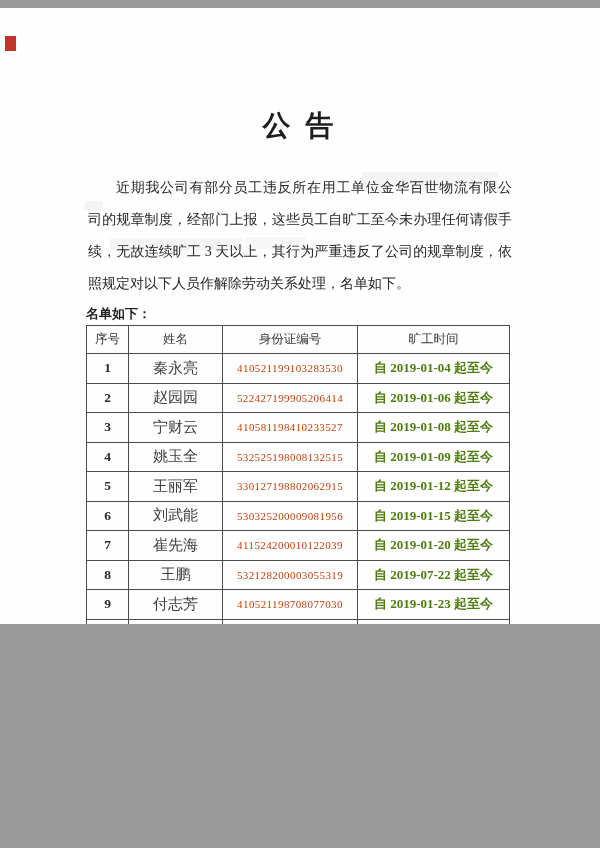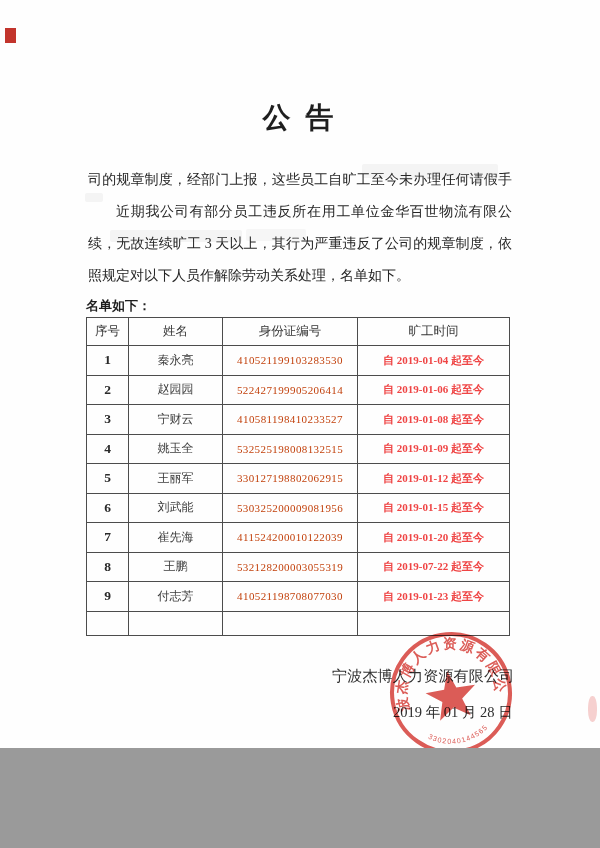--- a/index.html
+++ b/index.html
@@ -1,19 +1,19 @@
 <!DOCTYPE html>
 <html><head>
 <meta charset="utf-8">
 <style>
   html,body{margin:0;padding:0;background:#9a9a9a;}
   .page{
-    position:relative;width:600px;height:748px;background:#fefefe;
+    position:relative;width:600px;height:616px;background:#fefefe;
     font-family:"Liberation Serif","DejaVu Serif",serif;color:#2d2d2d;
-    overflow:hidden;margin:0 auto;text-decoration:underline;
+    overflow:hidden;margin:8px auto;text-decoration:underline;
   }
   .corner-mark{position:absolute;left:5px;top:28px;width:11px;height:15px;background:#c2342c;}
   .smudge{position:absolute;background:rgba(60,60,60,0.05);border-radius:2px;}
   .smudge.s1{left:362px;top:164px;width:136px;height:14px;}
   .smudge.s2{left:85px;top:193px;width:18px;height:9px;}
   .smudge.s3{left:110px;top:230px;width:132px;height:12px;}
   .smudge.s4{left:246px;top:229px;width:60px;height:12px;background:rgba(60,60,60,0.04);}
   .pink-smudge{position:absolute;left:588px;top:696px;width:9px;height:26px;
     background:rgba(228,90,85,0.28);border-radius:45%;}
   .title{
@@ -29,23 +29,23 @@
     position:absolute;left:86px;top:317px;width:423px;border-collapse:collapse;table-layout:fixed;
   }
   table.roster th,table.roster td{
     border:1px solid #4c4c4c;text-align:center;vertical-align:middle;
     padding:0;overflow:hidden;white-space:nowrap;
   }
   table.roster th{height:27px;font-size:12.5px;font-weight:400;color:#363636;}
   table.roster td{height:28.5px;}
   table.roster tr.empty td{height:23px;}
   td.c-idx{font-size:13.5px;font-weight:700;color:#2a2a2a;}
-  td.c-name{font-size:12px;color:#3c3c3c;}
+  td.c-name{font-size:15px;color:#3c3c3c;}
   td.c-id{font-size:11px;letter-spacing:0.4px;color:#c2410c;}
-  td.c-date{font-size:11px;font-weight:700;color:#ef4444;}
+  td.c-date{font-size:13px;font-weight:700;color:#4d7c0f;}
   .sig-company{position:absolute;left:332px;top:667px;font-size:15px;color:#303030;letter-spacing:0.2px;}
   .sig-date{position:absolute;left:393px;top:703px;font-size:14.5px;color:#2c2c2c;}
   .seal{
     position:absolute;left:388px;top:630px;width:126px;height:126px;
     transform:rotate(-10deg);mix-blend-mode:multiply;opacity:0.88;
   }
   .seal svg{width:100%;height:100%;}
   .seal .ink{fill:#d8453f;}
   .seal text{fill:#d8453f;}
   .seal .ring{fill:none;stroke:#d8453f;stroke-width:4;}
@@ -62,22 +62,22 @@
   <div class="corner-mark"></div>
   <div class="smudge s1"></div>
   <div class="smudge s2"></div>
   <div class="smudge s3"></div>
   <div class="smudge s4"></div>
   <div class="pink-smudge"></div>
 
   <h1 class="title">公 告</h1>
 
   <div class="para">
+    <div class="pline first">近期我公司有部分员工违反所在用工单位金华百世物流有限公</div>
     <div class="pline">司的规章制度，经部门上报，这些员工自旷工至今未办理任何请假手</div>
-    <div class="pline first">近期我公司有部分员工违反所在用工单位金华百世物流有限公</div>
     <div class="pline">续，无故连续旷工 3 天以上，其行为严重违反了公司的规章制度，依</div>
     <div class="pline last">照规定对以下人员作解除劳动关系处理，名单如下。</div>
   </div>
 
   <div class="list-label">名单如下：</div>
 
   <table class="roster">
     <colgroup>
       <col style="width:42px">
         <col style="width:94px">

